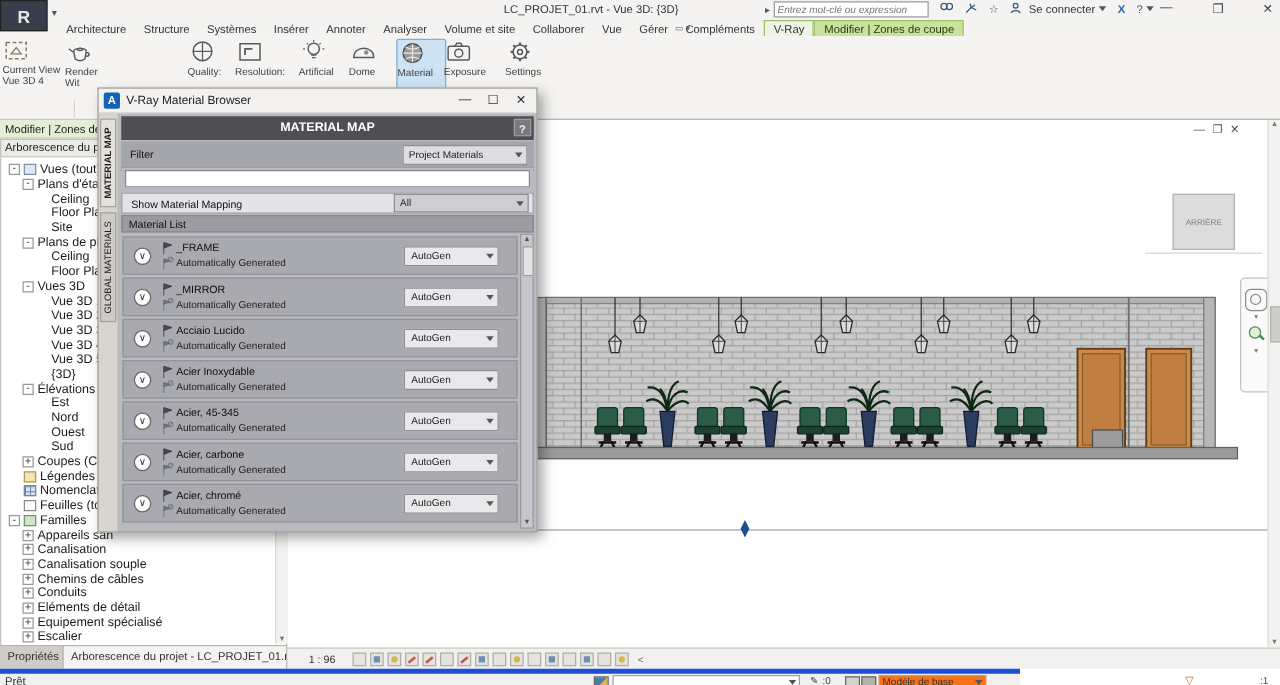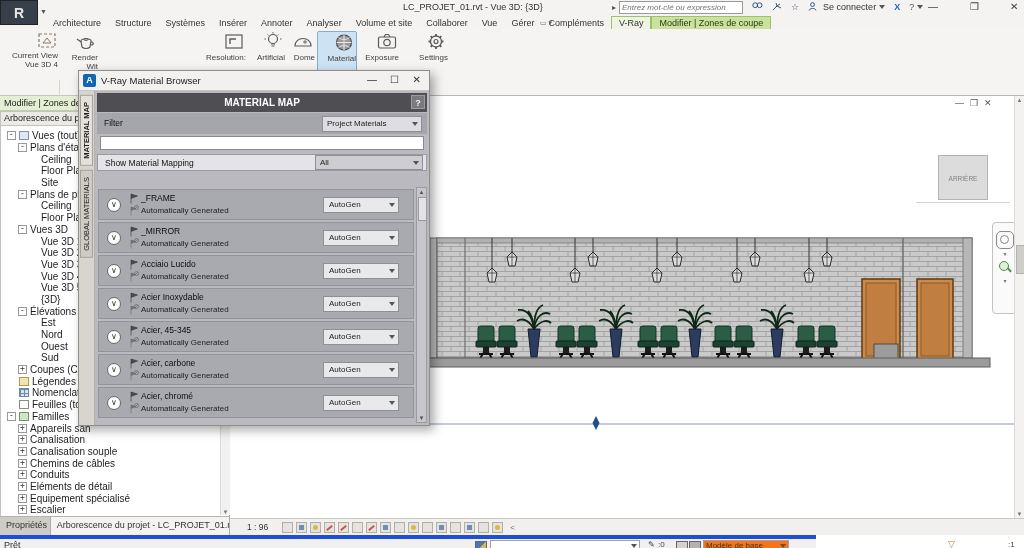--- a/index.html
+++ b/index.html
@@ -20,21 +20,21 @@
   .signin{font-size:9px;color:#333;margin-left:3px;}
   .wctrl{top:1px;font-size:10px;color:#444;}
   
   .tabrow{left:0;top:15px;width:1024px;height:14px;background:#f4f3f1;display:flex;align-items:flex-end;padding-left:46px;box-sizing:border-box;}
   .rtab{font-size:9px;color:#333;padding:1px 7px;white-space:nowrap;}
   .rtab.active{background:#eef4e4;border:1px solid #9cc36a;border-bottom:none;}
   .rtab.context{background:#cbe19e;border:1px solid #9cc36a;border-bottom:none;color:#1f3a10;}
   .tab-extra{font-size:7px;color:#666;margin-left:10px;padding-bottom:2px;}
   
   .ribbon{left:0;top:29px;width:1024px;height:66px;background:#f5f4f2;border-bottom:1px solid #c9c5bf;}
-  .rbtn{position:absolute;top:2px;height:46px;display:flex;flex-direction:column;align-items:flex-end;justify-content:flex-start;}
+  .rbtn{position:absolute;top:2px;height:46px;display:flex;flex-direction:column;align-items:flex-start;justify-content:flex-start;}
   .rbtn svg{flex:none;}
   .rlabel{font-size:8px;color:#3f3f3f;line-height:9px;text-align:center;white-space:nowrap;}
   .rbtn.active{background:#cde3f4;border:1px solid #7fafd4;box-sizing:border-box;border-radius:2px;}
   .panelstrip{position:absolute;left:0;top:49px;width:1024px;height:16px;}
   .panelname{position:absolute;left:0;top:0;width:58px;text-align:center;font-size:8px;color:#555;line-height:15px;}
   .psep{position:absolute;top:-47px;width:1px;height:62px;background:#d8d5d0;}
   .panel-caret{position:absolute;left:433px;top:3px;font-size:7px;color:#555;}
   
   .optionsbar{left:0;top:96px;width:230px;height:15px;background:#e4eed2;border-bottom:1px solid #c2cdb0;
     font-size:9px;color:#222;line-height:15px;padding-left:4px;box-sizing:border-box;white-space:nowrap;overflow:hidden;}
@@ -223,20 +223,27 @@
 
     <div class="rbtn" style="left:52px;width:46px;left:52px;">
       <svg width="24" height="22" viewBox="0 0 24 22">
         <path d="M7 10 C7 7 17 7 17 10 L16 16 C14 18 10 18 8 16 Z" fill="none" stroke="#5a5a5a" stroke-width="1.2"></path>
         <path d="M7 11 L3 8 M17 11 C20 11 20 14 17 14" fill="none" stroke="#5a5a5a" stroke-width="1.2"></path>
         <ellipse cx="12" cy="8.4" rx="2.2" ry="1" fill="none" stroke="#5a5a5a"></ellipse>
       </svg>
       <span class="rlabel">Render</span>
       <span class="rlabel">Wit</span>
     </div>
+    <div class="rbtn" style="left:150px;width:50px;">
+      <svg width="24" height="22" viewBox="0 0 24 22">
+        <circle cx="12" cy="10" r="7.5" fill="none" stroke="#5a5a5a" stroke-width="1.2"></circle>
+        <path d="M4.5 10 H19.5 M12 2.5 V17.5" stroke="#5a5a5a" stroke-width="1"></path>
+      </svg>
+      <span class="rlabel">Quality:</span>
+    </div>
     <div class="rbtn" style="left:188px;width:58px;">
       <svg width="24" height="22" viewBox="0 0 24 22">
         <rect x="4" y="4" width="16" height="13" fill="none" stroke="#5a5a5a" stroke-width="1.2"></rect>
         <path d="M8 13 V8 H14" fill="none" stroke="#5a5a5a" stroke-width="1.4"></path>
       </svg>
       <span class="rlabel">Resolution:</span>
     </div>
     <div class="rbtn" style="left:239px;width:46px;">
       <svg width="24" height="22" viewBox="0 0 24 22">
         <circle cx="12" cy="8" r="4.5" fill="none" stroke="#5a5a5a" stroke-width="1.2"></circle>
@@ -694,20 +701,21 @@
       </div>
 
       <div class="maprow">
         <span class="maplabel">Show Material Mapping</span>
         <div class="dd" style="right:3px;top:0px;width:108px;height:15px;background:#cdcdd2;">
           <span>All</span>
           <span class="sel-caret caret-dn"></span>
         </div>
       </div>
 
+      <div class="listheader">Material List</div>
 
       <div class="matlist">
 
           <div class="matrow">
             <span class="rowbtn">∨</span>
             <svg class="pennant" width="10" height="11" viewBox="0 0 10 11">
               <path d="M2 10.5 V1 L8.5 3 L2 5.5" fill="#4a4a52" stroke="#33333a" stroke-width="0.6"></path>
             </svg>
             <svg class="pennant2" width="10" height="11" viewBox="0 0 10 11">
               <path d="M2 10.5 V2 L7 3.6 L2 5.4" fill="#6a6a72" stroke="#44444c" stroke-width="0.5"></path>

